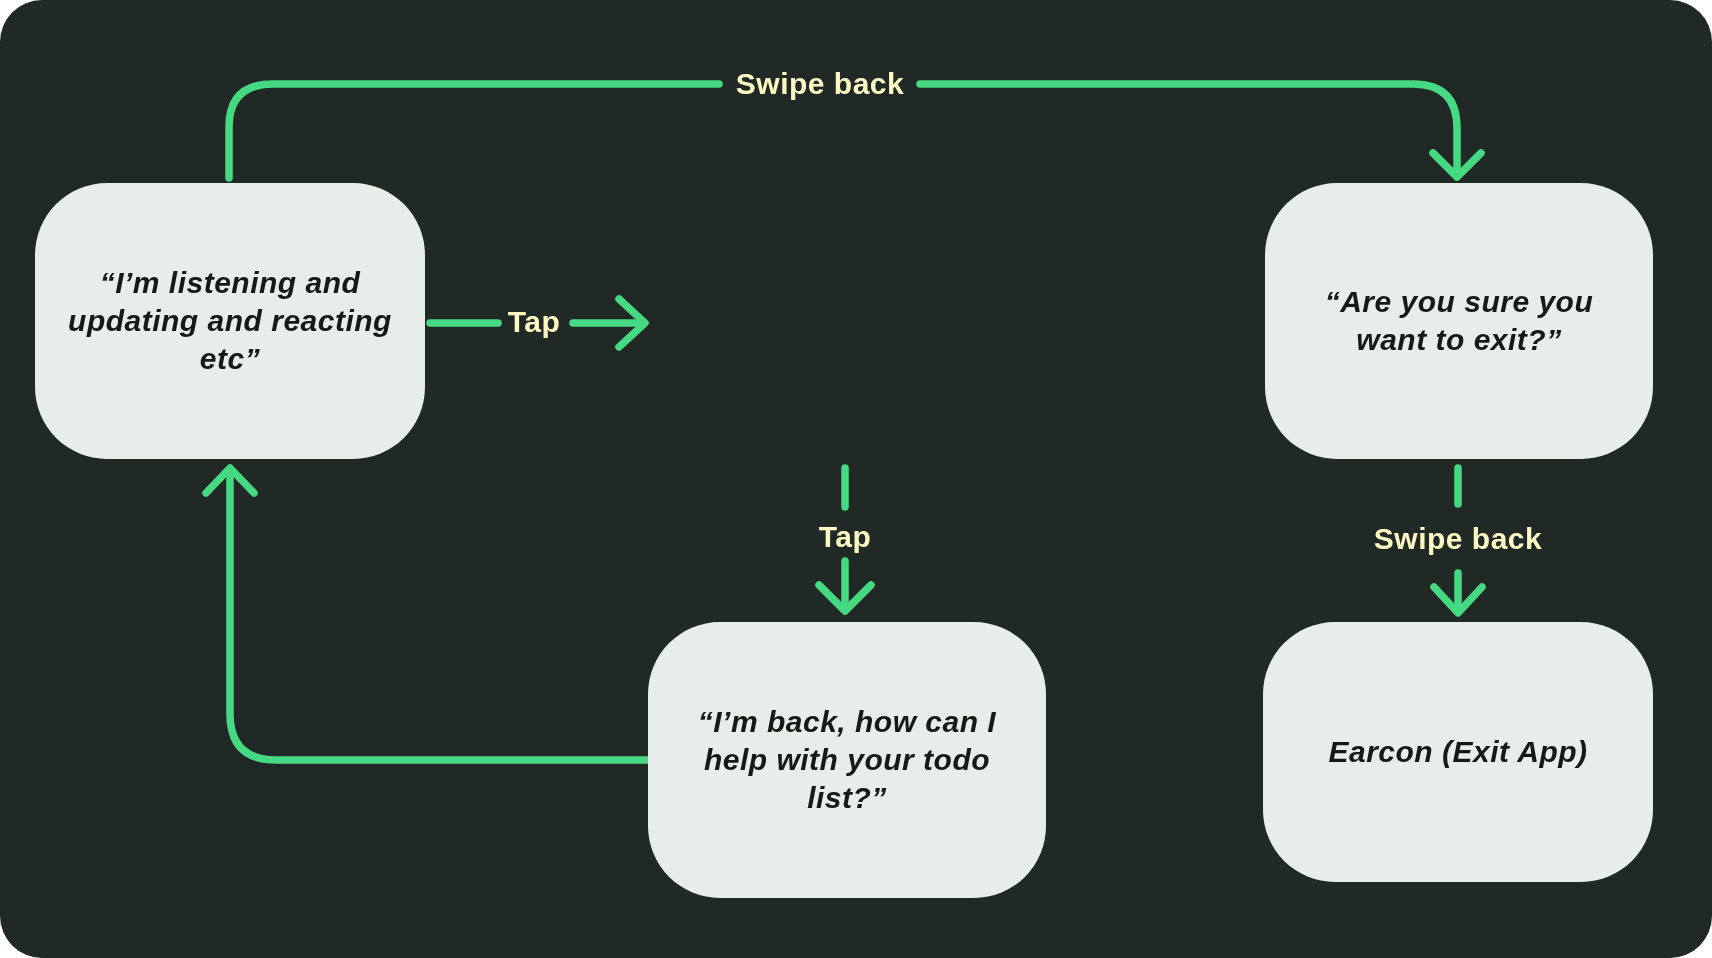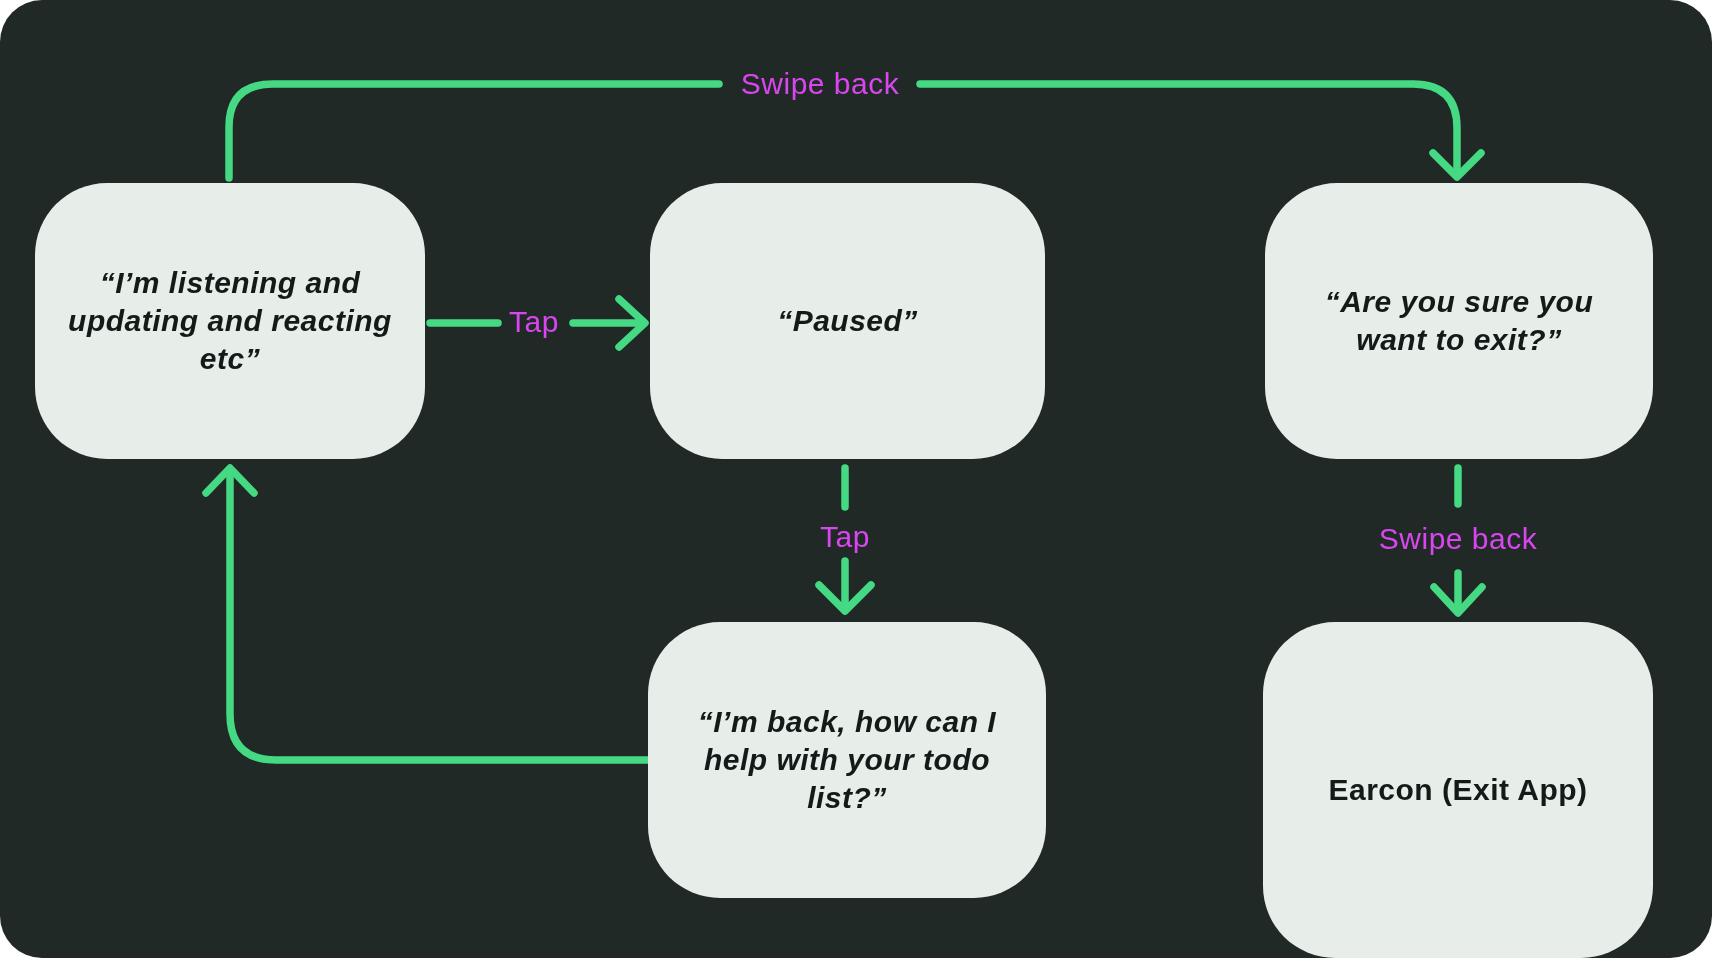--- a/index.html
+++ b/index.html
@@ -42,26 +42,26 @@
     font-weight: bold;
     font-size: 30px;
     line-height: 1.27;
     letter-spacing: 0.5px;
   }
   .node.quote { font-style: italic; }
   #node-listening   { left: 35px;   top: 183px; width: 390px; height: 276px; padding: 0 14px; }
   #node-paused      { left: 650px;  top: 183px; width: 395px; height: 276px; padding: 0 30px; }
   #node-exit-confirm{ left: 1265px; top: 183px; width: 388px; height: 276px; padding: 0 42px; }
   #node-back        { left: 648px;  top: 622px; width: 398px; height: 276px; padding: 8px 32px; }
-  #node-earcon      { left: 1263px; top: 622px; width: 390px; height: 336px; padding: 7px 30px; }
+  #node-earcon      { left: 1263px; top: 622px; width: 390px; height: 260px; padding: 7px 30px; font-style: italic; }
   .edge-label {
     position: absolute;
     transform: translate(-50%, -50%);
-    color: #d946ef;
-    font-weight: normal;
+    color: #fef9c3;
+    font-weight: bold;
     font-size: 30px;
     letter-spacing: 0.5px;
     white-space: nowrap;
   }
   #label-swipe-back-top   { left: 820px;  top: 84px;  }
   #label-tap-horizontal   { left: 534px;  top: 322px; }
   #label-tap-vertical     { left: 845px;  top: 537px; }
   #label-swipe-back-right { left: 1458px; top: 539px; }
 </style>
 </head>
@@ -88,23 +88,20 @@
     <path d="M 1434 587 L 1458 613 L 1482 587"></path>
 
     <path d="M 648 760 L 276 760 Q 230 760 230 714 L 230 474"></path>
     <path d="M 206 493 L 230 468 L 254 493"></path>
   </svg>
 
   <div class="node quote" id="node-listening">
     <span>“I’m listening and updating and reacting etc”</span>
   </div>
 
-  <div class="node quote" id="node-paused">
-    <span>“Paused”</span>
-  </div>
 
   <div class="node quote" id="node-exit-confirm">
     <span>“Are you sure you want to exit?”</span>
   </div>
 
   <div class="node quote" id="node-back">
     <span>“I’m back, how can I help with your todo list?”</span>
   </div>
 
   <div class="node" id="node-earcon">

